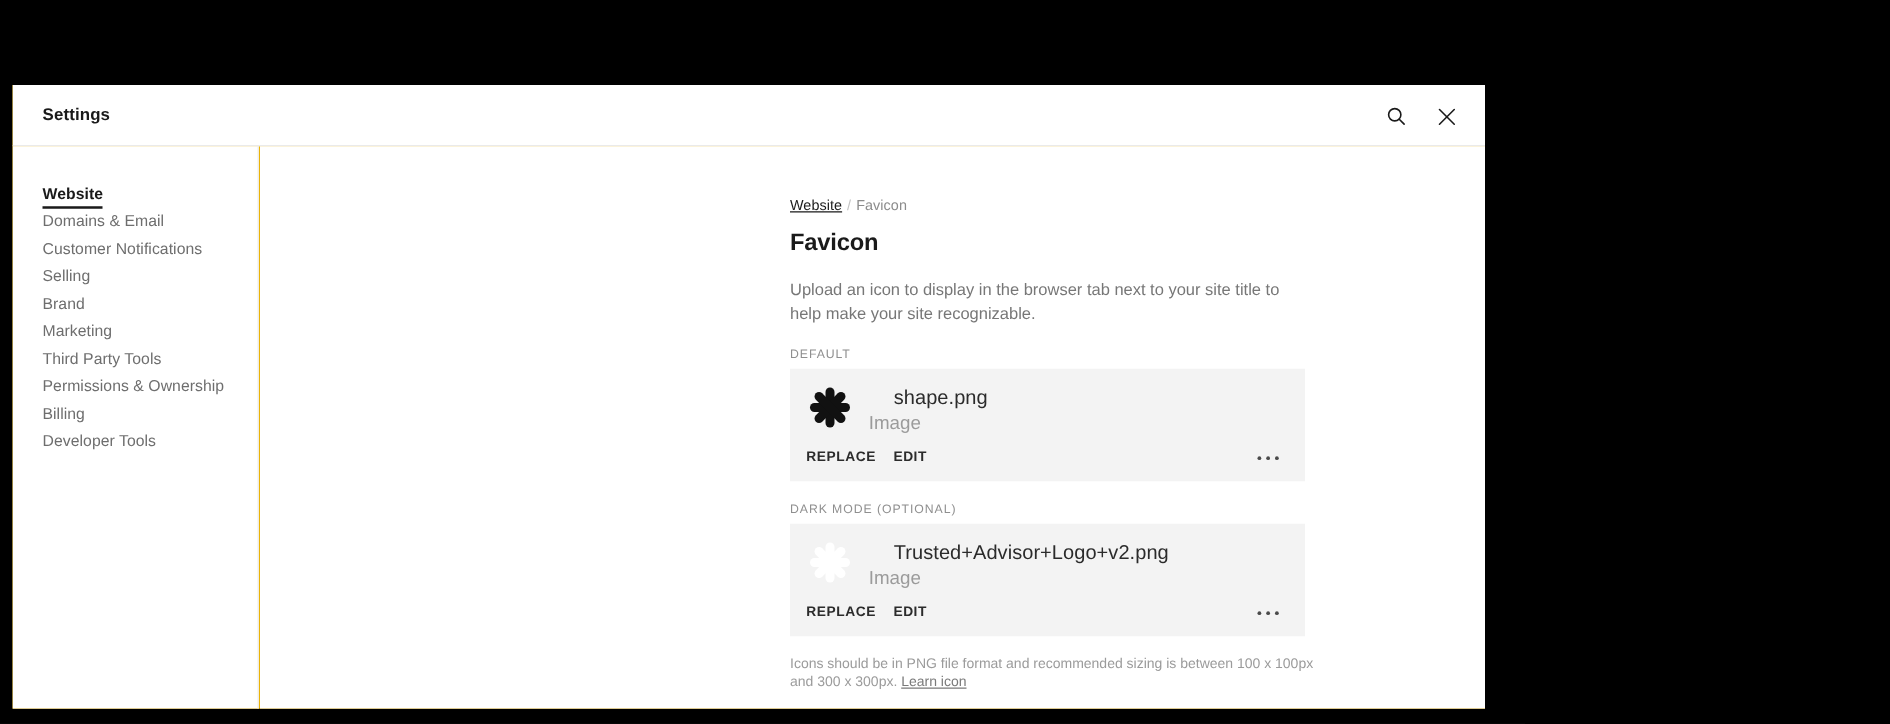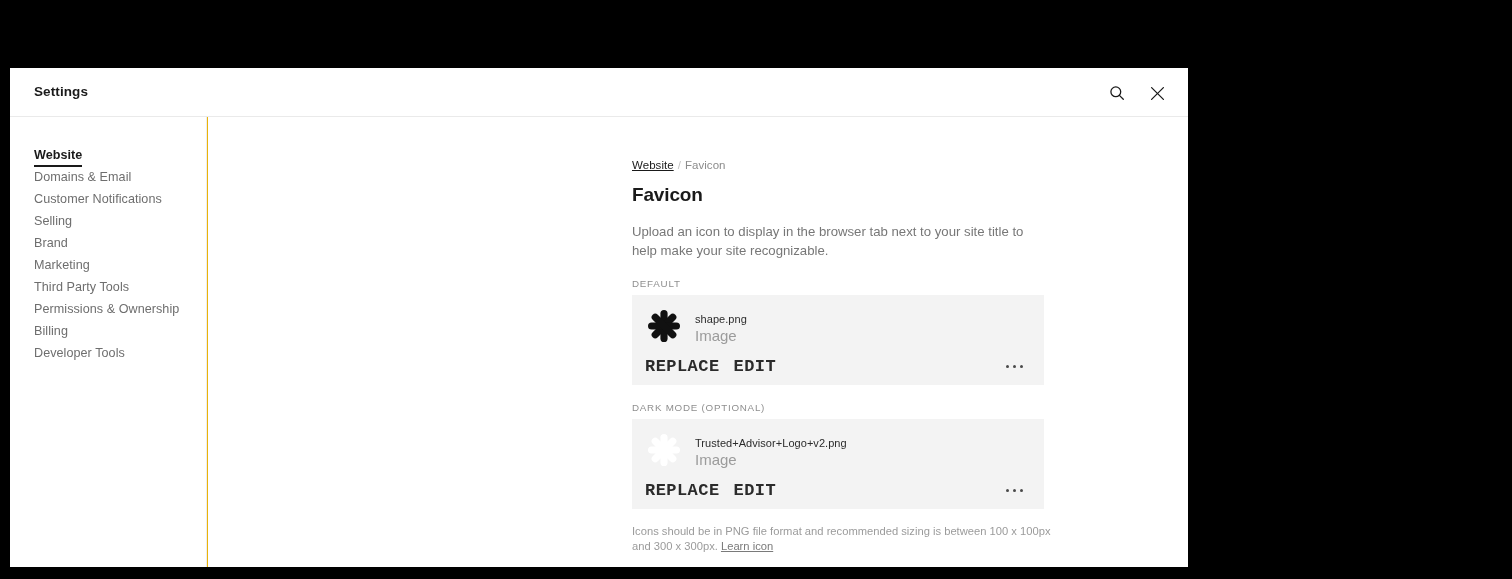--- a/index.html
+++ b/index.html
@@ -171,46 +171,47 @@
   .thumb {
     width: 38px;
     height: 38px;
     flex: 0 0 38px;
     display: flex;
     align-items: center;
     justify-content: center;
   }
   .file-meta { display: flex; flex-direction: column; gap: 2px; }
   .file-name {
-    font-size: 11px;
+    font-size: 16px;
     color: #2b2b2b;
     letter-spacing: 0.05px;
+    margin-left: 20px;
   }
   .file-type {
     font-size: 15px;
     color: #9b9b9b;
   }
   .card-actions {
     display: flex;
     align-items: center;
     margin-top: 9px;
     position: relative;
     height: 16px;
   }
   .act-btn {
-    font-size: 17px;
+    font-size: 11px;
     font-weight: bold;
     letter-spacing: 0.45px;
     color: #2b2b2b;
     text-transform: uppercase;
     cursor: pointer;
     margin-right: 14px;
     background: none;
     border: none;
-    font-family: Liberation Mono, monospace;
+    font-family: Liberation Sans, sans-serif;
     padding: 0;
   }
   .ellipsis-btn {
     position: absolute;
     right: 8px;
     top: 1px;
     display: flex;
     gap: 4px;
     cursor: pointer;
     align-items: center;

